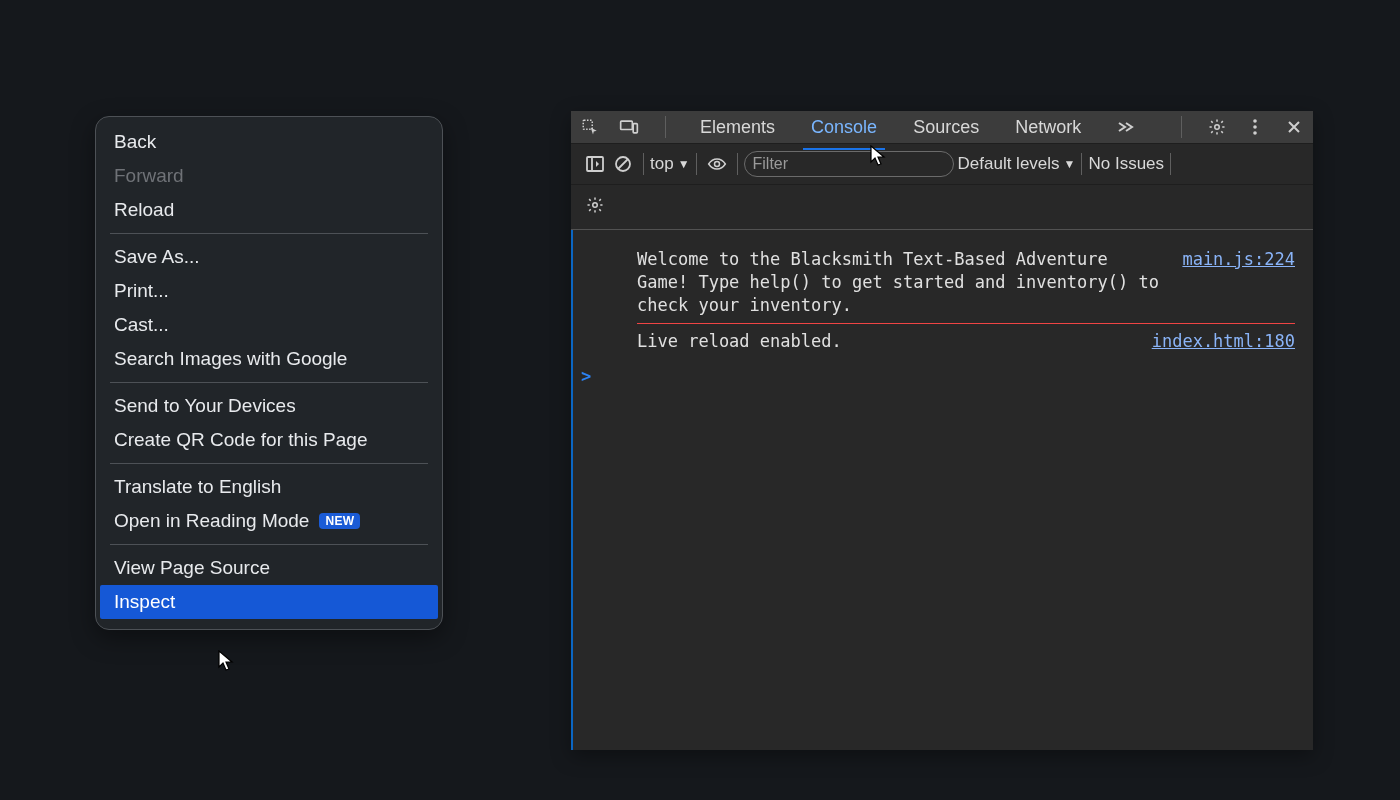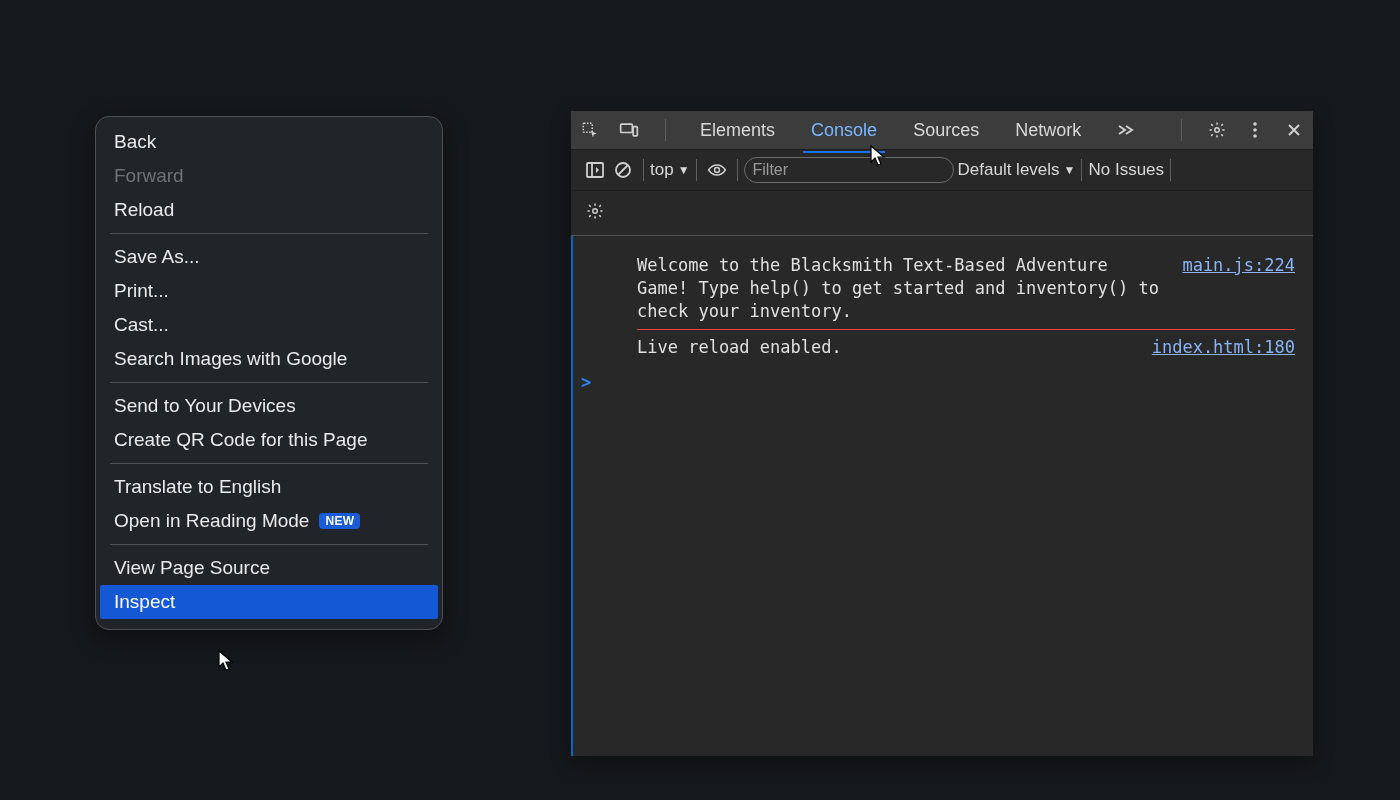--- a/index.html
+++ b/index.html
@@ -63,21 +63,21 @@
     top: 111px;
     width: 742px;
     background: #282828;
     border-radius: 4px 4px 0 0;
     box-shadow: 0 6px 20px rgba(0,0,0,.35);
   }
   
   .dt-tabs {
     display: flex;
     align-items: center;
-    height: 38px;
+    height: 32px;
     padding: 0 10px;
     gap: 20px;
     background: #3c3c3c;
     color: #dcdcdc;
   }
   .dt-icon {
     width: 28px; height: 28px;
     display: flex; align-items: center; justify-content: center;
     color: #cfcfcf;
   }

